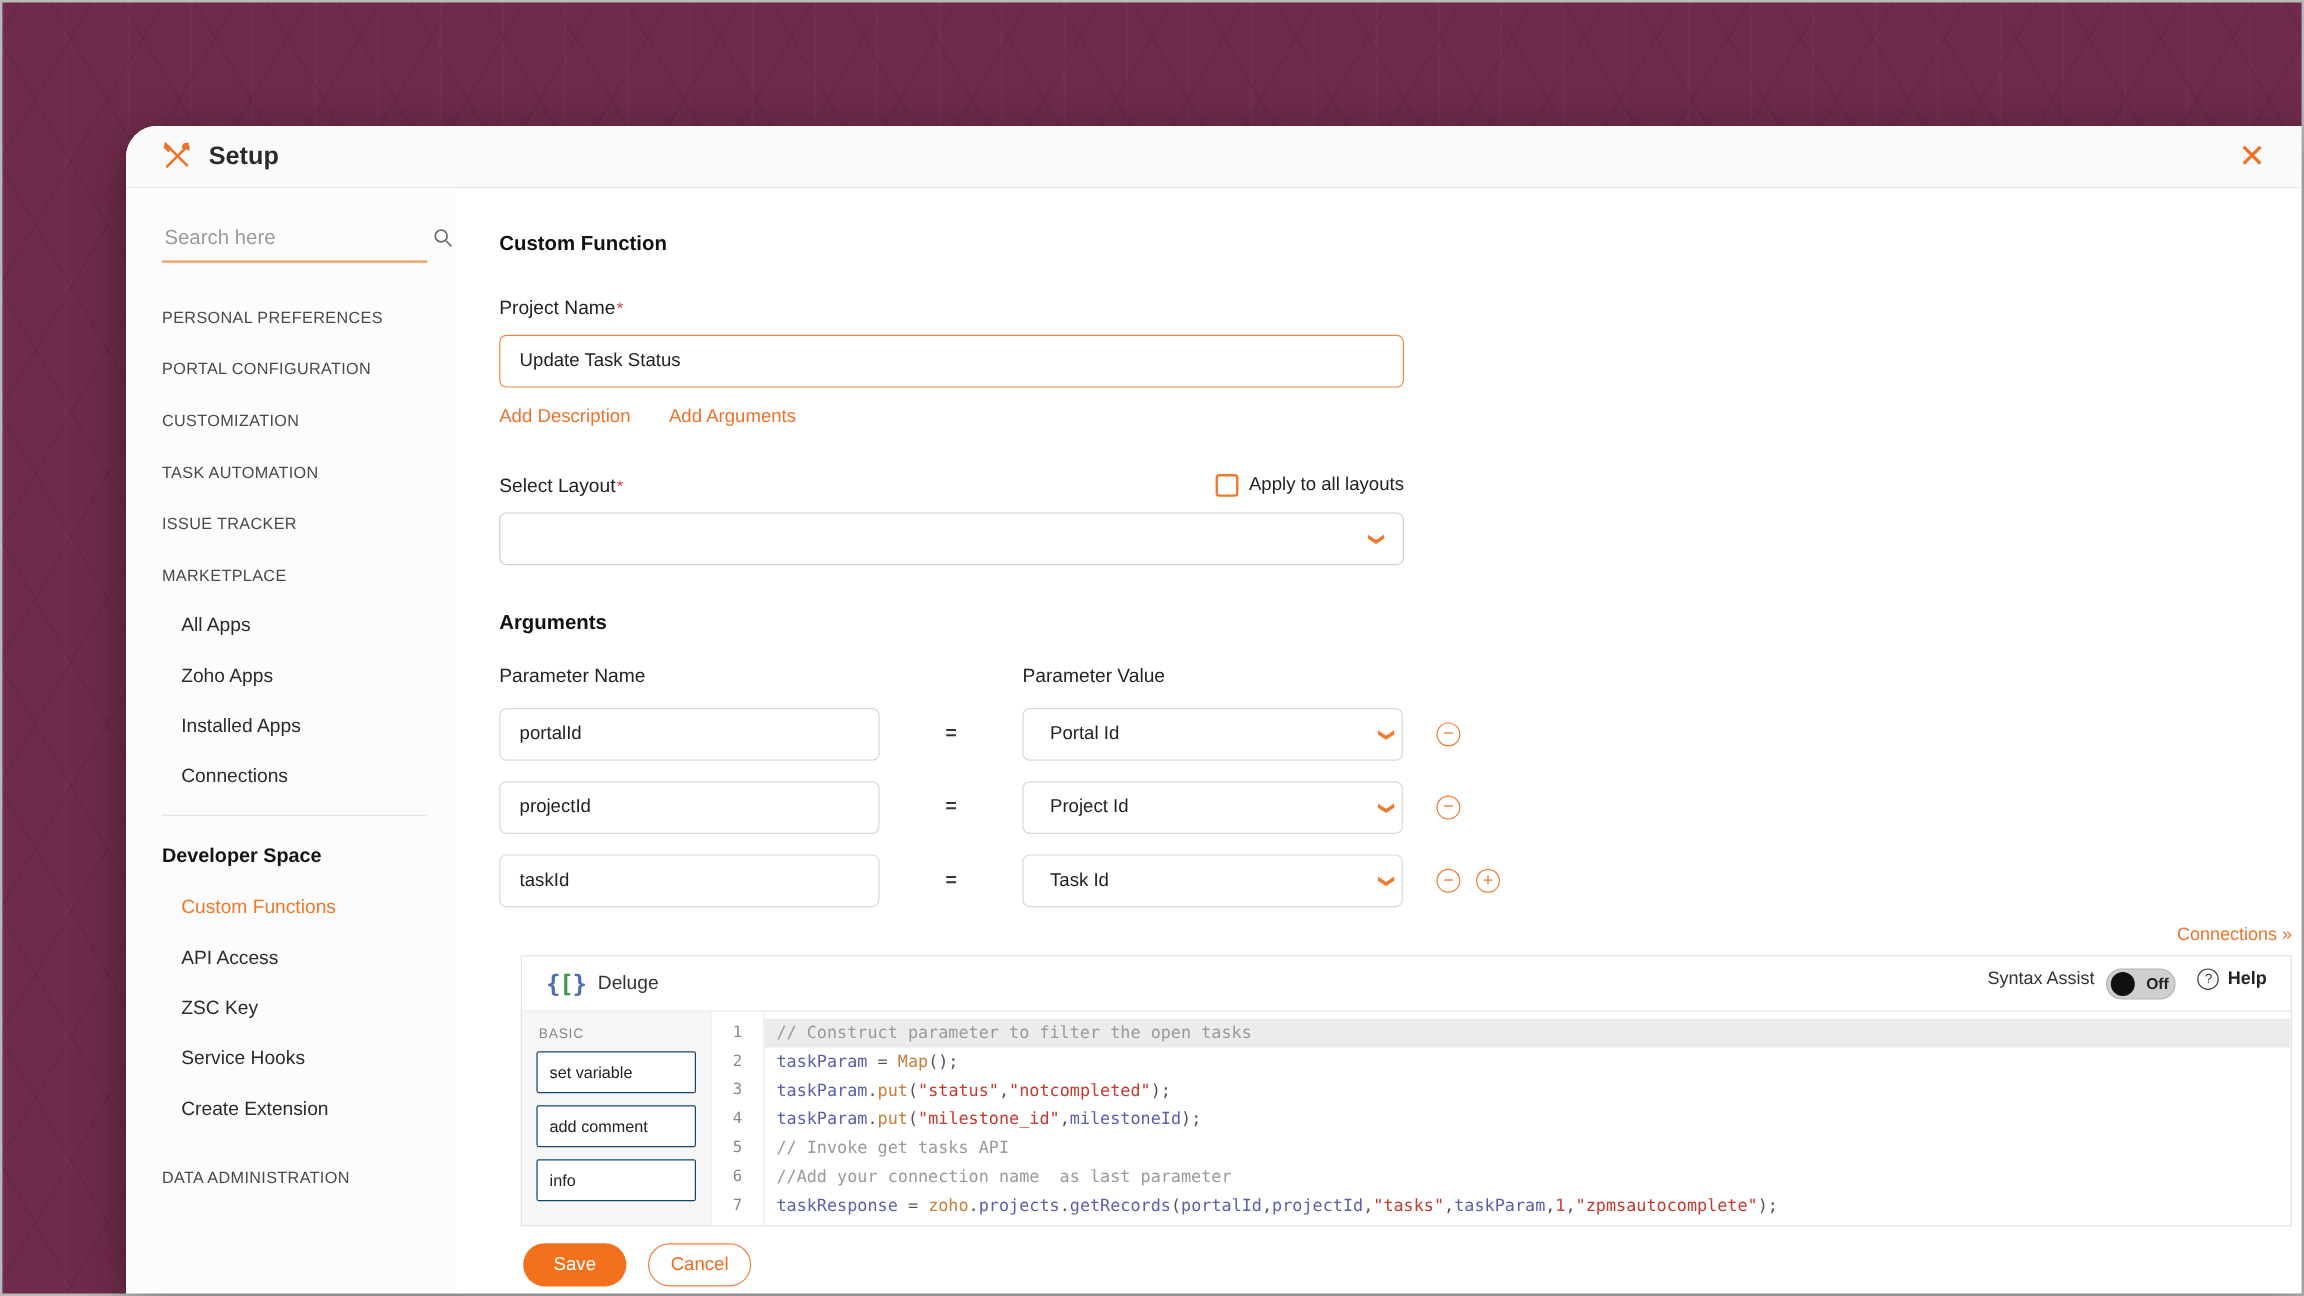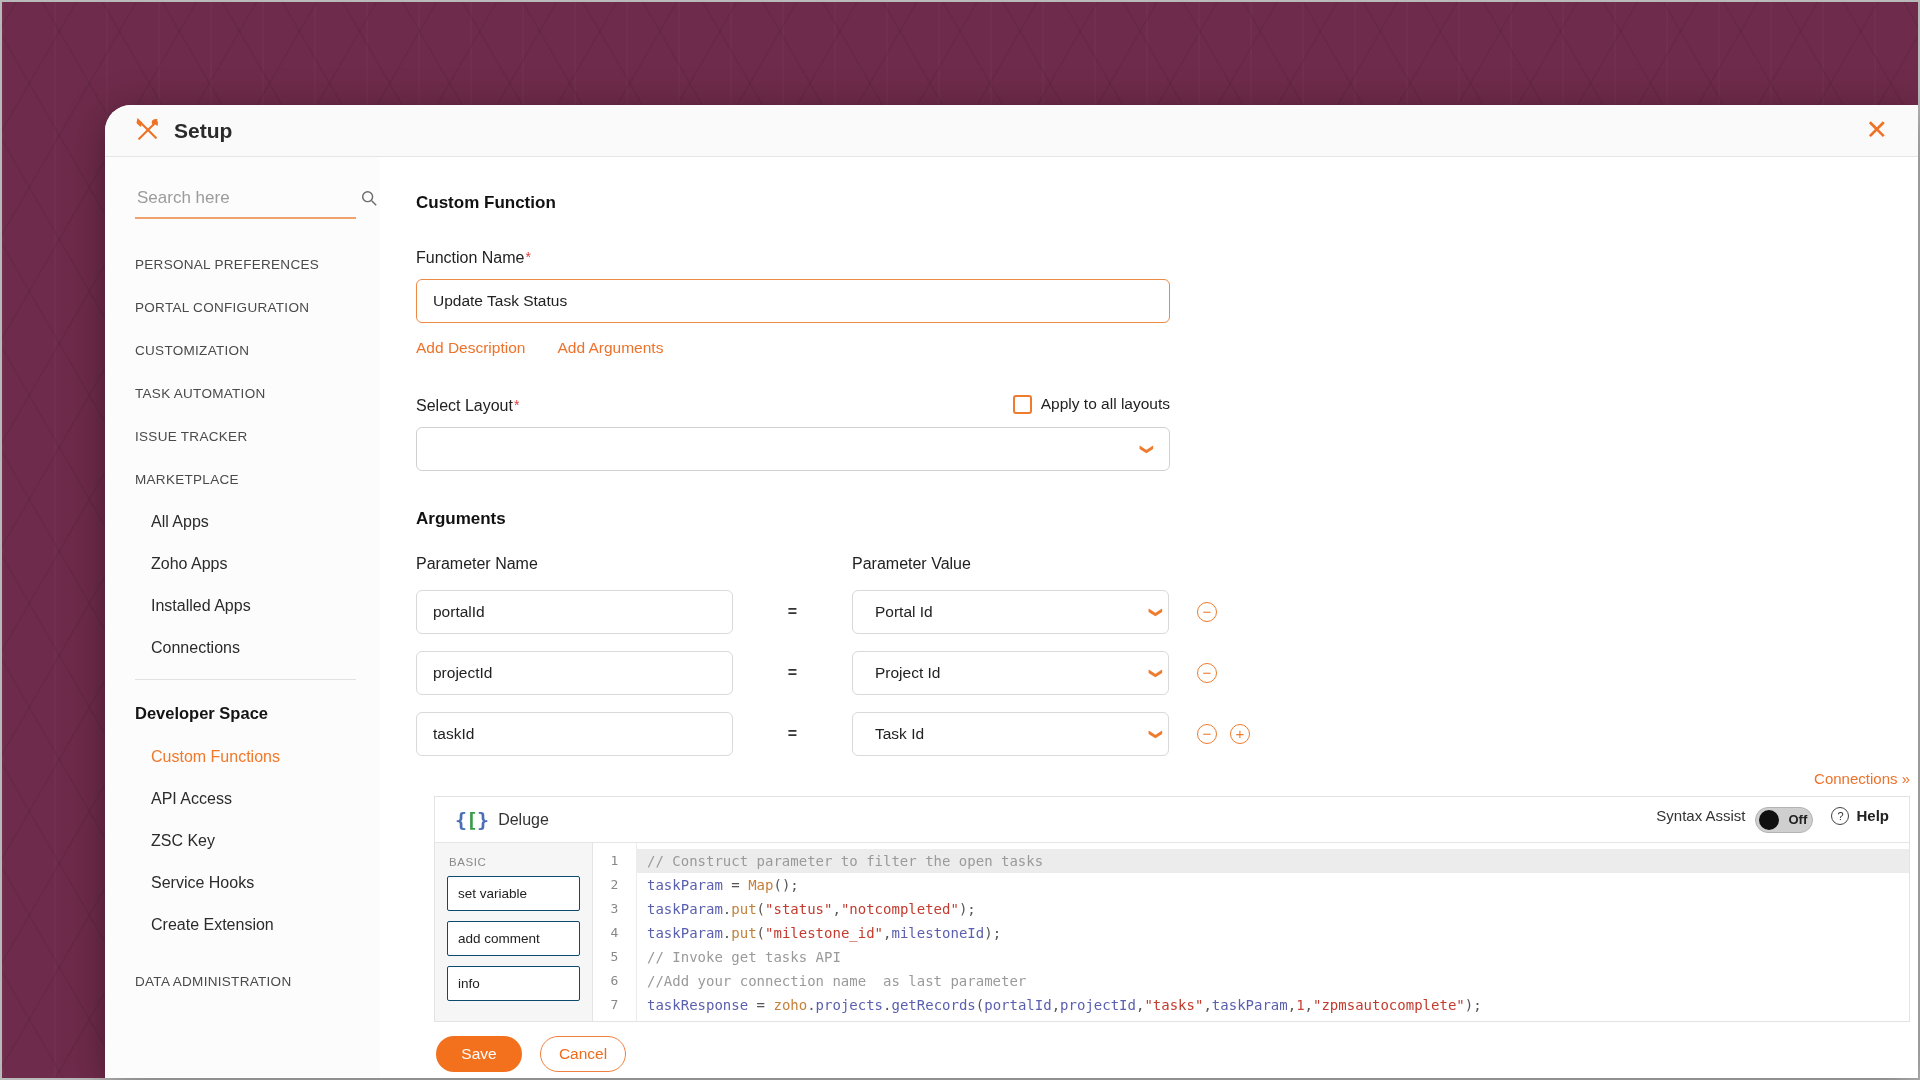--- a/index.html
+++ b/index.html
@@ -153,21 +153,21 @@
         <div class="menu-item sub" data-name="sidebar-item-service-hooks">Service Hooks</div>
         <div class="menu-item sub" data-name="sidebar-item-create-extension">Create Extension</div>
         <div class="menu-item section" data-name="sidebar-item-data-administration">DATA ADMINISTRATION</div>
       </nav>
   </div>
 
   <div class="main" data-name="main-content">
 
     <div class="page-title" data-name="custom-function-title">Custom Function</div>
 
-    <div class="field-label" data-name="function-name-label"><span>Function Name</span><span class="req" data-name="required-asterisk">*</span></div>
+    <div class="field-label" data-name="function-name-label"><span>Project Name</span><span class="req" data-name="required-asterisk">*</span></div>
 
     <input class="fn-input" data-name="function-name-input" value="Update Task Status" style="">
 
     <div class="links-row" data-name="links-row">
       <span class="lnk" data-name="add-description-link">Add Description</span>
       <span class="lnk" data-name="add-arguments-link">Add Arguments</span>
     </div>
 
     <div class="layout-row" data-name="select-layout-row">
       <div class="field-label" style="margin-top:4px" data-name="select-layout-label"><span>Select Layout</span><span class="req" data-name="required-asterisk">*</span></div>

